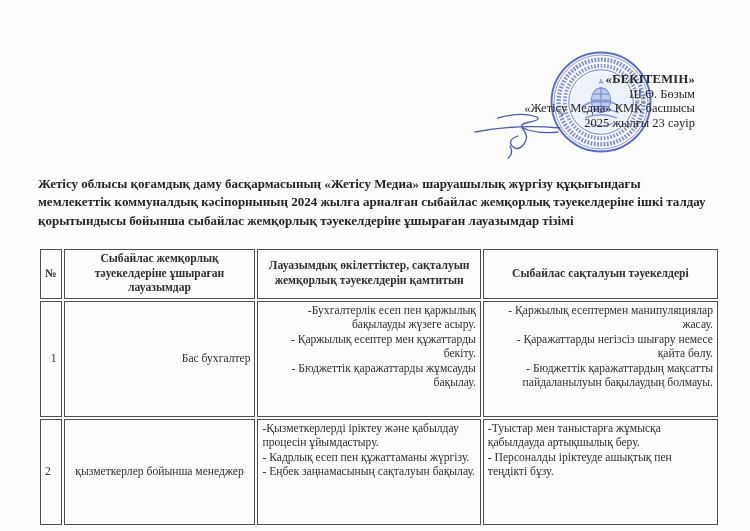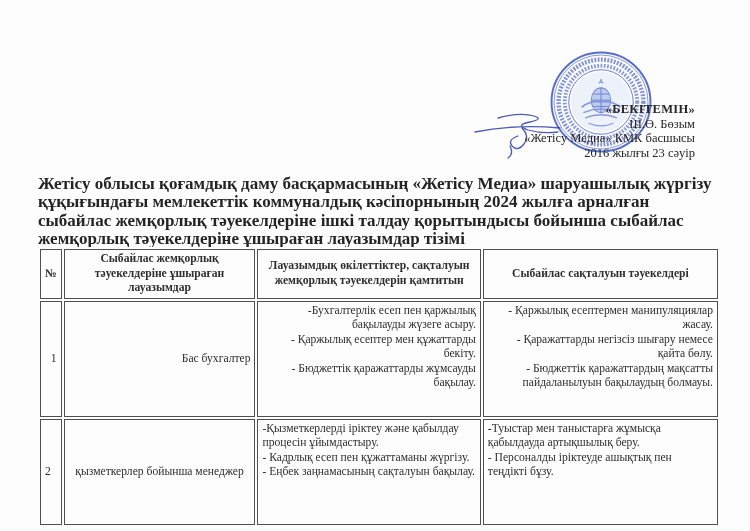--- a/index.html
+++ b/index.html
@@ -6,31 +6,31 @@
   body{
     width:750px;height:531px;position:relative;overflow:hidden;
     background:#fdfdfd;
     font-family:"Liberation Serif","DejaVu Serif",serif;
     color:#2b2b2b;
   }
   
   .approval{
     position:absolute;top:72px;left:420px;width:275px;
     text-align:right;font-size:12.5px;line-height:14.5px;
-    color:#262626;z-index:3;margin-top:30px;
+    color:#262626;z-index:3;
   }
   .approval .l1{font-weight:bold;letter-spacing:.3px;}
   
   .seal{position:absolute;left:548px;top:49px;width:106px;height:106px;z-index:1;opacity:.92;}
   
   .signature{position:absolute;left:470px;top:100px;width:130px;height:60px;z-index:2;}
   
   .doc-title{
     position:absolute;left:38px;top:175px;width:676px;
-    font-weight:bold;font-size:17px;line-height:18.4px;
+    font-weight:bold;font-size:13px;line-height:18.4px;
     color:#242424;text-align:left;
   }
   
   table.risk{
     position:absolute;left:38px;top:247px;width:682px;
     border-collapse:separate;border-spacing:2px;
     background:#fdfdfd;
     font-size:11.6px;color:#2e2e2e;
   }
   table.risk td,table.risk th{
@@ -78,21 +78,21 @@
     <path d="M5 32 q40 -8 85 -4"></path>
     <path d="M52 28 q8 8 2 16 q-6 8 -12 2 q-5 -6 6 -10"></path>
     <path d="M40 46 q4 8 -2 12"></path>
   </g>
 </svg>
 
 <div class="approval">
   <div class="l1">«БЕКІТЕМІН»</div>
   <div>Ш.Ө. Бөзым</div>
   <div>«Жетісу Медиа» КМК басшысы</div>
-  <div>2016 жылғы 23 сәуір</div>
+  <div>2025 жылғы 23 сәуір</div>
 </div>
 
 <div class="doc-title">Жетісу облысы қоғамдық даму басқармасының «Жетісу Медиа» шаруашылық жүргізу құқығындағы мемлекеттік коммуналдық кәсіпорнының 2024 жылға арналған сыбайлас жемқорлық тәуекелдеріне ішкі талдау қорытындысы бойынша сыбайлас жемқорлық тәуекелдеріне ұшыраған лауазымдар тізімі</div>
 
 <table class="risk">
   <colgroup>
     <col style="width:16px">
     <col style="width:194px">
     <col style="width:226px">
     <col style="width:238px">

